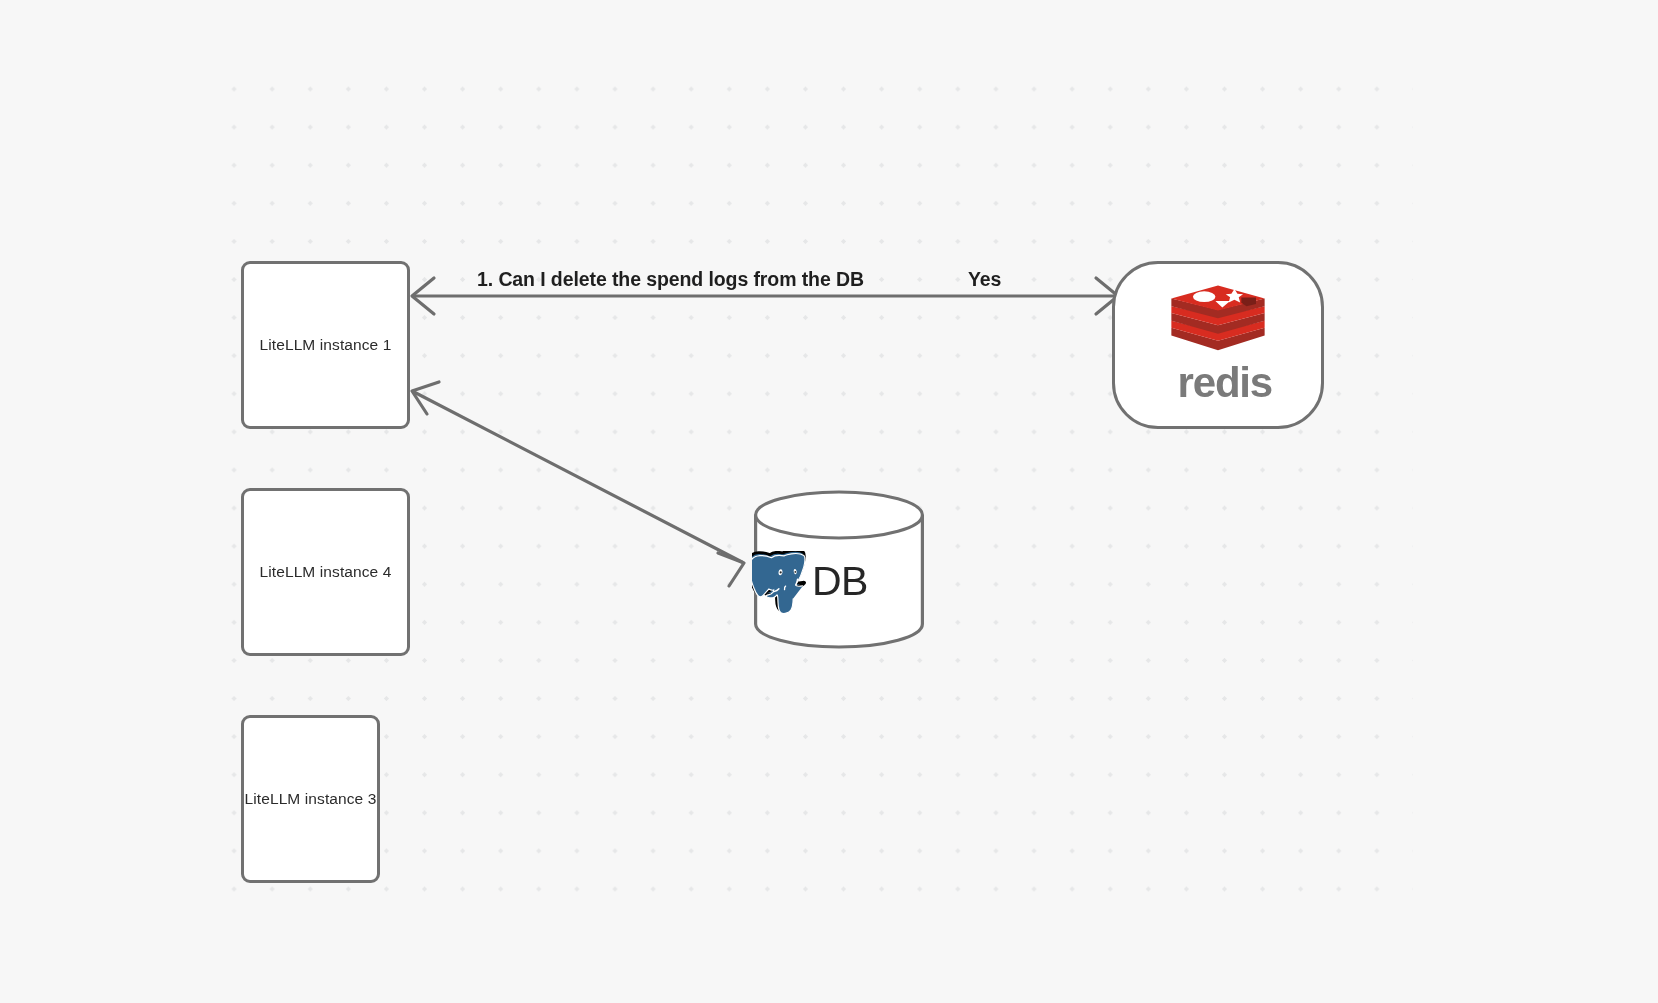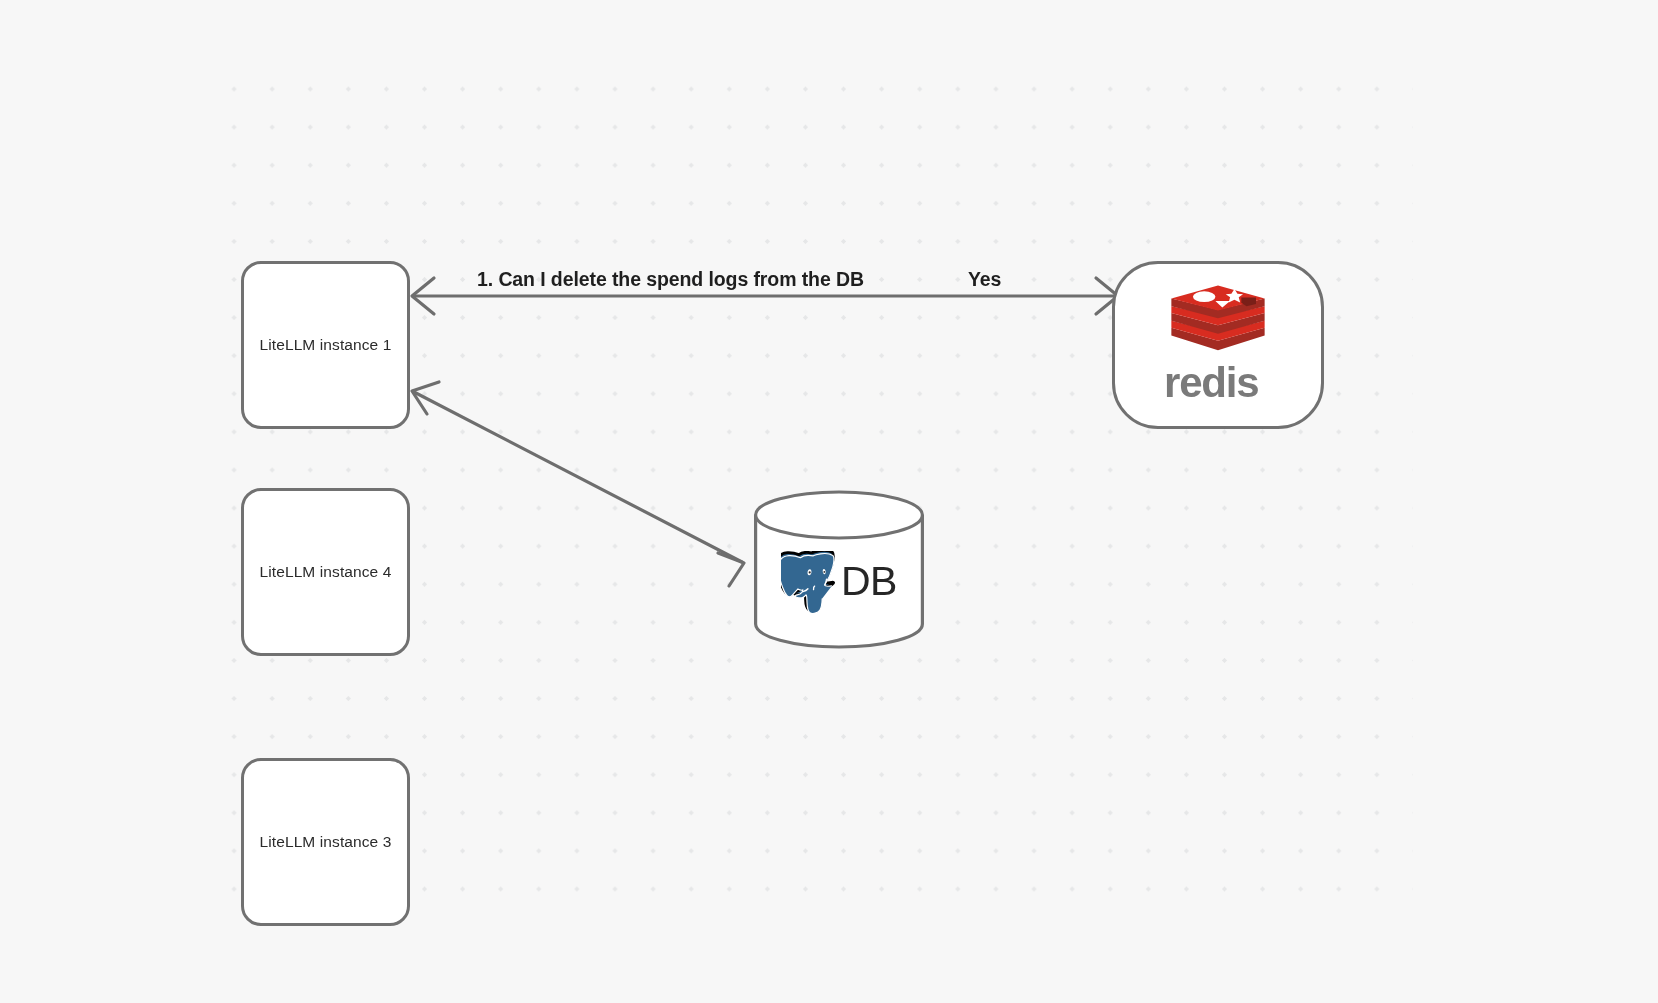--- a/index.html
+++ b/index.html
@@ -42,58 +42,58 @@
     width: 1658px;
     height: 1003px;
     overflow: visible;
   }
 
   
   .node-box {
     position: absolute;
     background: #ffffff;
     border: 3px solid #717171;
-    border-radius: 20px;
+    border-radius: 9px;
     box-sizing: border-box;
     display: flex;
     align-items: center;
     justify-content: center;
   }
   .node-box-label {
     font-size: 15.5px;
     color: #2b2b2b;
     font-family: "Liberation Sans", sans-serif;
     letter-spacing: .1px;
     white-space: nowrap;
   }
 
   #node-litellm-1 { left: 241px; top: 261px; width: 169px; height: 168px; }
   #node-litellm-2 { left: 241px; top: 488px; width: 169px; height: 168px; }
-  #node-litellm-3 { left: 241px; top: 758px; width: 169px; height: 168px; }
+  #node-litellm-3 { left: 241px; top: 715px; width: 139px; height: 168px; }
 
   
   #node-redis {
     position: absolute;
     left: 1112px;
     top: 261px;
     width: 212px;
     height: 168px;
     background: #ffffff;
     border: 3px solid #717171;
     border-radius: 46px;
     box-sizing: border-box;
     display: flex;
     flex-direction: column;
     align-items: center;
     justify-content: center;
   }
   .redis-logo {
     display: flex;
     flex-direction: column;
-    align-items: flex-start;
+    align-items: flex-end;
     gap: 2px;
     transform: translateY(-2px);
   }
   .redis-mark { width: 108px; height: 76px; display: block; }
   .redis-word {
     font-family: "Liberation Sans", sans-serif;
     font-size: 42px;
     font-weight: 700;
     color: #7a7a7a;
     letter-spacing: -1.2px;
@@ -111,21 +111,20 @@
   }
   .db-svg { position: absolute; left: 0; top: 0; width: 174px; height: 161px; }
   .db-content {
     position: absolute;
     left: 0;
     top: 0;
     width: 174px;
     height: 161px;
     display: flex;
     align-items: center;
-    justify-content: center;
     gap: 0px;
     transform: translateY(12px);
   }
   .pg-mark { width: 62px; height: 62px; display: block; }
   .db-text {
     font-family: "Liberation Sans", sans-serif;
     font-size: 41px;
     font-weight: 400;
     color: #262626;
     line-height: 1;

